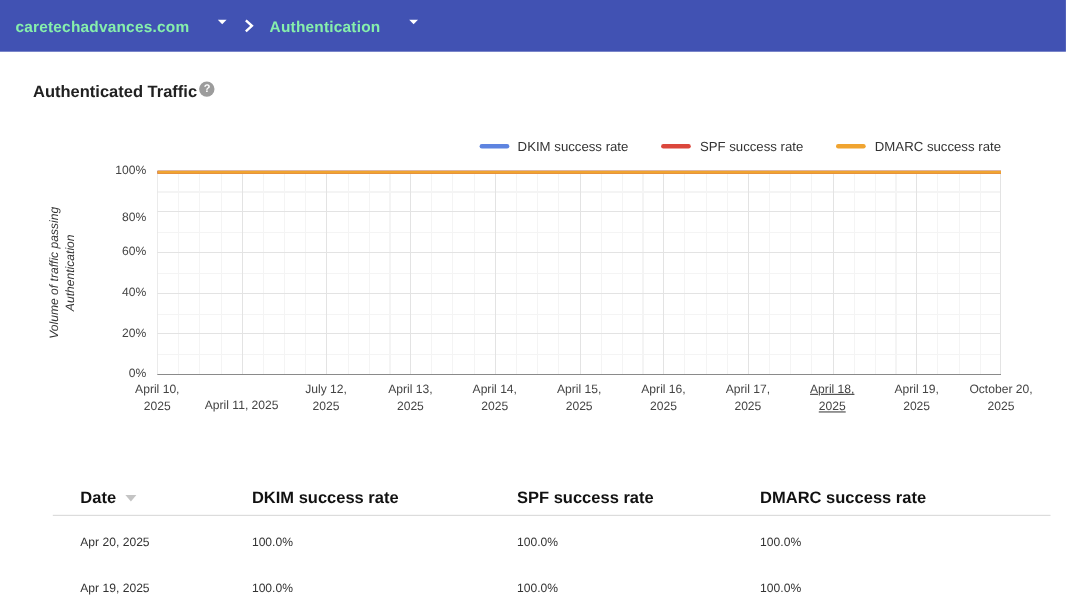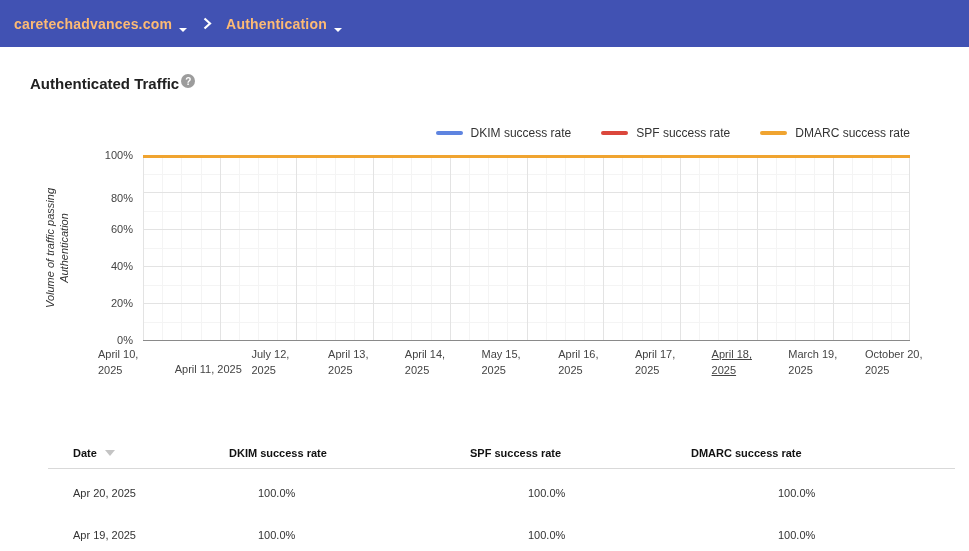--- a/index.html
+++ b/index.html
@@ -3,22 +3,22 @@
 <meta charset="utf-8">
 <style>
   * { margin:0; padding:0; box-sizing:border-box; }
   html,body { width:969px; height:551px; background:#fff; overflow:hidden;
               font-family:"Liberation Sans", sans-serif; }
   .stage { position:relative; width:969px; height:551px; }
 
   
   .topbar { position:absolute; left:0; top:0; width:969px; height:47px;
             background:#4152b3; display:flex; align-items:center; padding-left:14px; }
-  .menu-btn { display:flex; align-items:flex-end; color:#fdba74; font-size:14px;
-              font-weight:600; letter-spacing:.2px; cursor:pointer; }
+  .menu-btn { display:flex; align-items:flex-start; color:#86efac; font-size:14px;
+              font-weight:600; letter-spacing:.2px; cursor:pointer;gap:19px; }
   .caret { width:0; height:0; border-left:4px solid transparent; border-right:4px solid transparent;
            border-top:4px solid #fff; margin-left:7px; margin-top:2px; }
   .crumb-sep { margin:0 14px 0 16px; display:flex; align-items:center; }
 
   
   .page-title-row { position:absolute; left:30px; top:63px; display:flex; align-items:flex-start;margin-top:12px; }
   .page-title { font-size:15px; font-weight:700; color:#212121; line-height:18px; }
   .help { width:14px; height:14px; border-radius:50%; background:#9c9c9c; color:#fff;
           font-size:10px; font-weight:700; display:flex; align-items:center; justify-content:center;
           margin-left:2px; margin-top:-1px; cursor:pointer; }
@@ -27,35 +27,35 @@
   .legend { position:absolute; top:126px; right:59px; display:flex; align-items:center; gap:30px; }
   .legend-item { display:flex; align-items:center; }
   .legend-swatch { width:27px; height:4px; border-radius:2px; margin-right:8px; }
   .legend-label { font-size:12px; color:#333; }
 
   
   .plot-wrap { position:absolute; left:143px; top:155px; width:767px; height:186px; }
   .ylabels { position:absolute; left:63px; top:0; width:70px; height:551px; }
   .ytick { position:absolute; width:70px; text-align:right; font-size:11px; color:#444; }
   .xlabels { position:absolute; left:143px; top:346px; width:767px; height:32px; }
-  .xtick { position:absolute; width:90px; text-align:left; font-size:11px; color:#444; line-height:16px; }
+  .xtick { position:absolute; width:90px; text-align:center; font-size:11px; color:#444; line-height:16px; }
   .yaxis-title { position:absolute; left:57px; top:248px; transform:translate(-50%,-50%) rotate(-90deg);
                  font-size:11px; font-style:italic; color:#333; text-align:center; line-height:14px;
                  white-space:nowrap; }
 
   
   .thead { position:absolute; left:48px; right:14px; top:437px; height:32px;
            border-bottom:1px solid #d9d9d9; display:grid;
            grid-template-columns:156px 241px 221px 1fr; align-items:center; padding-left:25px; }
-  .th { font-size:11px; font-weight:700; color:#111; display:flex; align-items:center; cursor:pointer; }
+  .th { font-size:15px; font-weight:700; color:#111; display:flex; align-items:center; cursor:pointer; }
   .sort-caret { width:0; height:0; border-left:5px solid transparent; border-right:5px solid transparent;
                 border-top:6px solid #c4c4c4; margin-left:8px; }
   .tbody { position:absolute; left:48px; right:14px; top:472px; }
   .trow { display:grid; grid-template-columns:156px 241px 221px 1fr; align-items:center;
-          height:42px; padding-left:25px;gap:29px; }
+          height:42px; padding-left:25px; }
   .td { font-size:11px; color:#333; }
 </style>
 </head>
 <body>
 
 <div class="stage">
 
   <div class="topbar">
     <div class="menu-btn">
       <span>caretechadvances.com</span>
@@ -183,37 +183,37 @@
       </div>
       <div class="xtick" style="left: 185.1px;">
         <div>April 13,</div>
         <div>2025</div>
       </div>
       <div class="xtick" style="left: 261.8px;">
         <div>April 14,</div>
         <div>2025</div>
       </div>
       <div class="xtick" style="left: 338.5px;">
-        <div>May 15,</div>
+        <div>April 15,</div>
         <div>2025</div>
       </div>
       <div class="xtick" style="left: 415.2px;">
         <div>April 16,</div>
         <div>2025</div>
       </div>
       <div class="xtick" style="left: 491.9px;">
         <div>April 17,</div>
         <div>2025</div>
       </div>
       <div class="xtick" style="left: 568.6px; text-decoration: underline;">
         <div>April 18,</div>
         <div>2025</div>
       </div>
       <div class="xtick" style="left: 645.3px;">
-        <div>March 19,</div>
+        <div>April 19,</div>
         <div>2025</div>
       </div>
       <div class="xtick" style="left: 722px;">
         <div>October 20,</div>
         <div>2025</div>
       </div>
     </div>
 
   <div class="thead" id="thead">
       <div class="th">

